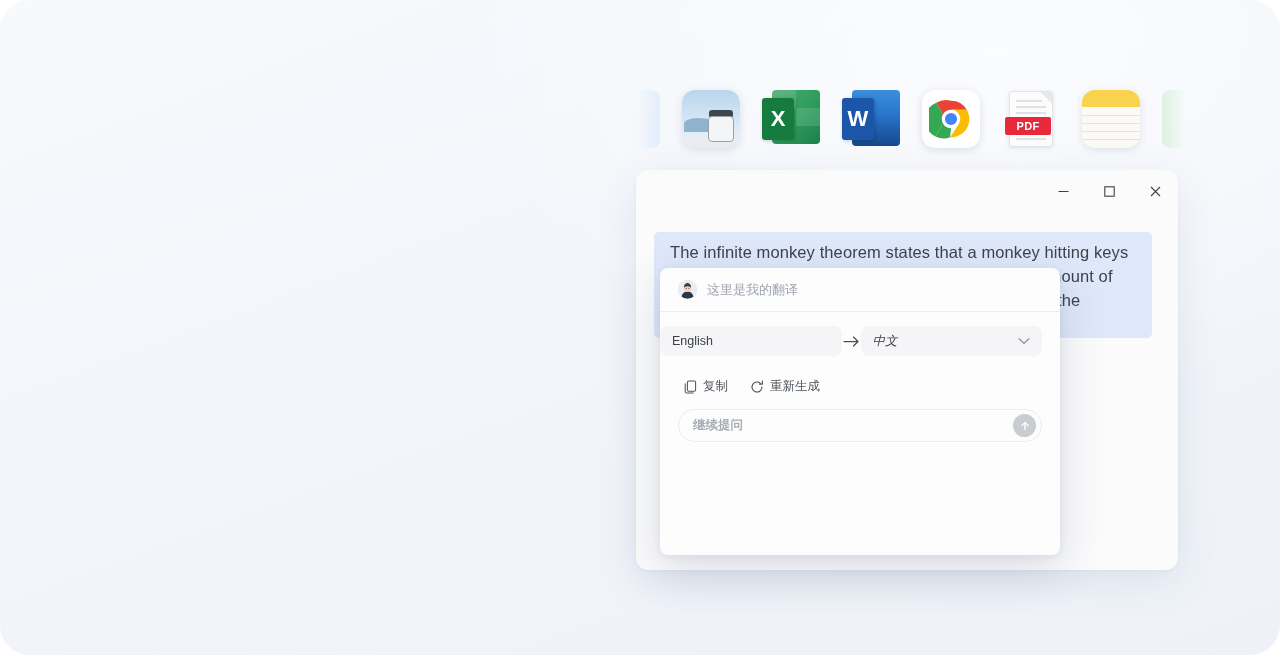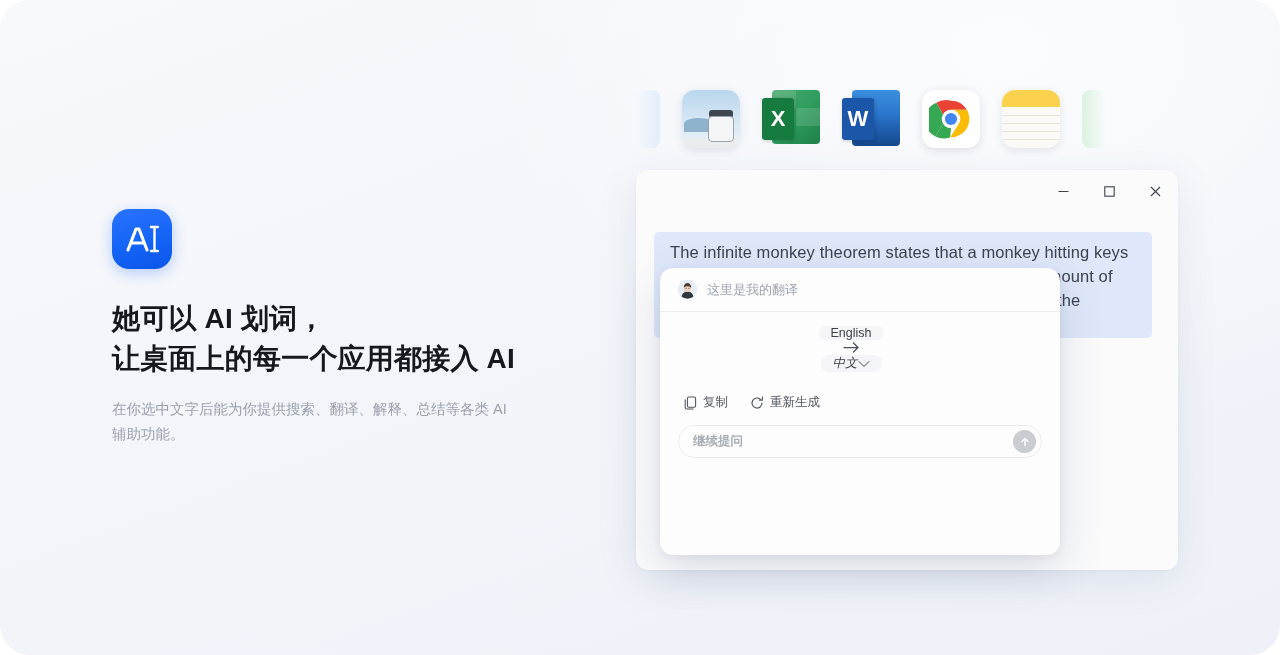--- a/index.html
+++ b/index.html
@@ -138,41 +138,40 @@
     border-radius:5px;
     padding:8px 16px 0 16px;
     font-size:16.5px; line-height:24px; color:#3d434d;
     letter-spacing:.1px;
   }
 
   
   .ai-panel {
     position:absolute; left:660px; top:268px; width:400px; height:287px;
     background:#fdfdfd;
-    border-radius:13px;
+    border-radius:8px;
     box-shadow:0 14px 46px rgba(45,65,105,.16), 0 2px 8px rgba(45,65,105,.08);
     overflow:hidden;
   }
   .panel-head {
     height:44px; display:flex; align-items:center; gap:10px;
     padding:0 18px;
     border-bottom:1px solid #ededef;
     margin:0 0 0 0;
   }
   .avatar {
     width:19px; height:19px; border-radius:50%;
     overflow:hidden; flex:0 0 auto; position:relative;
     background:#d9e2ee;
   }
   .head-title { font-size:13px; color:#9ea5b0; }
 
   .lang-row {
     display:flex; align-items:center; gap:1px;
     padding:14px 18px 0 0;
-    flex-direction:column;
   }
   .lang-pill {
     flex:1 1 0; height:30px;
     background:#f5f5f7; border-radius:8px;
     display:flex; align-items:center; padding:0 12px;
     font-size:12.5px; color:#3c4149;
   }
   .lang-pill.right { justify-content:space-between;font-style:italic; }
   .arrow-ico { color:#4b5058; display:flex; align-items:center; }
   .chev { color:#868c95; display:flex; align-items:center; }
@@ -204,32 +203,20 @@
     width:23px; height:23px; border-radius:50%;
     background:#c9cdd2; display:flex; align-items:center; justify-content:center;
     flex:0 0 auto;
   }
 </style>
 </head>
 <body>
 
 <div class="page">
 
-  <div class="left-col">
-    <div class="logo">
-      <svg width="34" height="30" viewBox="0 0 34 30" fill="none">
-        <path d="M3 26 L11 5 L14 5 L22 26" stroke="#fff" stroke-width="3.1" stroke-linecap="round" stroke-linejoin="round" fill="none"></path>
-        <path d="M6.6 19 H18.4" stroke="#fff" stroke-width="3.1" stroke-linecap="round"></path>
-        <path d="M26 3 H33 M26 27 H33 M29.5 3 V27" stroke="#fff" stroke-width="2.4" stroke-linecap="round"></path>
-      </svg>
-    </div>
-    <div class="headline">她可以 AI 划词，
-让桌面上的每一个应用都接入 AI</div>
-    <div class="subtext">在你选中文字后能为你提供搜索、翻译、解释、总结等各类 AI 辅助功能。</div>
-  </div>
 
   <div class="app-row">
 
     <div class="app-ico edge faded-l"></div>
 
     <div class="app-ico ico-photos">
       <div class="sky"></div>
       <div class="hill"></div>
       <div class="ground"></div>
       <div class="lid"></div>
@@ -253,20 +240,31 @@
       <svg width="44" height="44" viewBox="0 0 48 48">
         <path d="M24 4a20 20 0 0 1 17.3 10H24a10 10 0 0 0-8.7 5.05L7.9 6.3A19.94 19.94 0 0 1 24 4z" fill="#ea4335"></path>
         <path d="M7.9 6.3l7.4 12.75A10 10 0 0 0 15.3 29L7.0 43A20 20 0 0 1 7.9 6.3z" fill="#34a853"></path>
         <path d="M41.3 14A20 20 0 0 1 24 44c-.3 0-.6 0-.9-.02L32.7 29A10 10 0 0 0 24 14h17.3z" fill="#fbbc05"></path>
         <path d="M7.0 43l8.3-14a10 10 0 0 0 8.7 5l-.9 10A20 20 0 0 1 7.0 43z" fill="#34a853"></path>
         <circle cx="24" cy="24" r="9.6" fill="#fff"></circle>
         <circle cx="24" cy="24" r="6.6" fill="#4285f4"></circle>
       </svg>
     </div>
 
+    <div class="app-ico ico-pdf">
+      <div class="sheet">
+        <div class="fold"></div>
+        <div class="ln" style="top:8px;width:26px;"></div>
+        <div class="ln" style="top:14px;width:30px;"></div>
+        <div class="ln" style="top:20px;width:30px;"></div>
+        <div class="ln" style="top:26px;width:22px;"></div>
+        <div class="ln" style="bottom:6px;width:30px;"></div>
+      </div>
+      <div class="badge">PDF</div>
+    </div>
 
     <div class="app-ico ico-notes">
       <div class="top"></div>
       <div class="ln" style="top:25px;"></div>
       <div class="ln" style="top:33px;"></div>
       <div class="ln" style="top:41px;"></div>
       <div class="ln" style="top:49px;"></div>
     </div>
 
     <div class="app-ico edge faded-r"></div>

